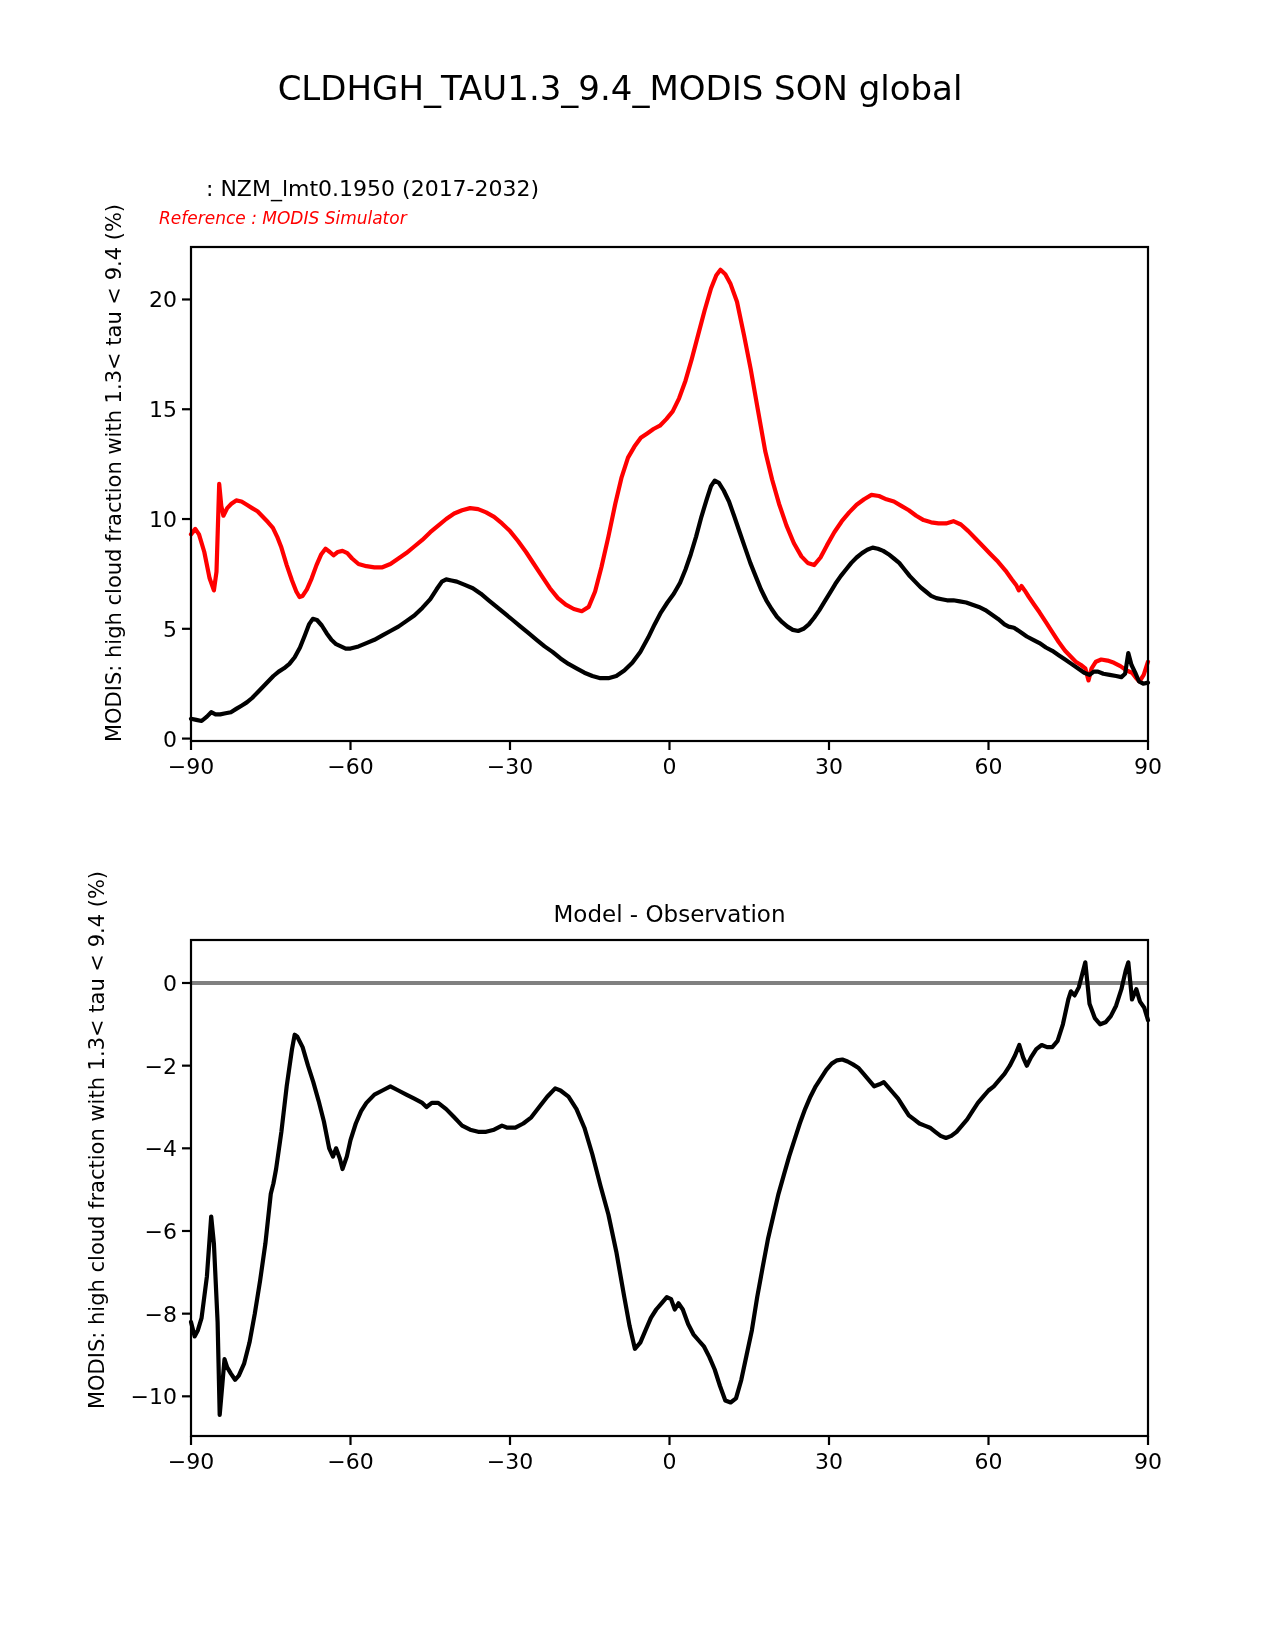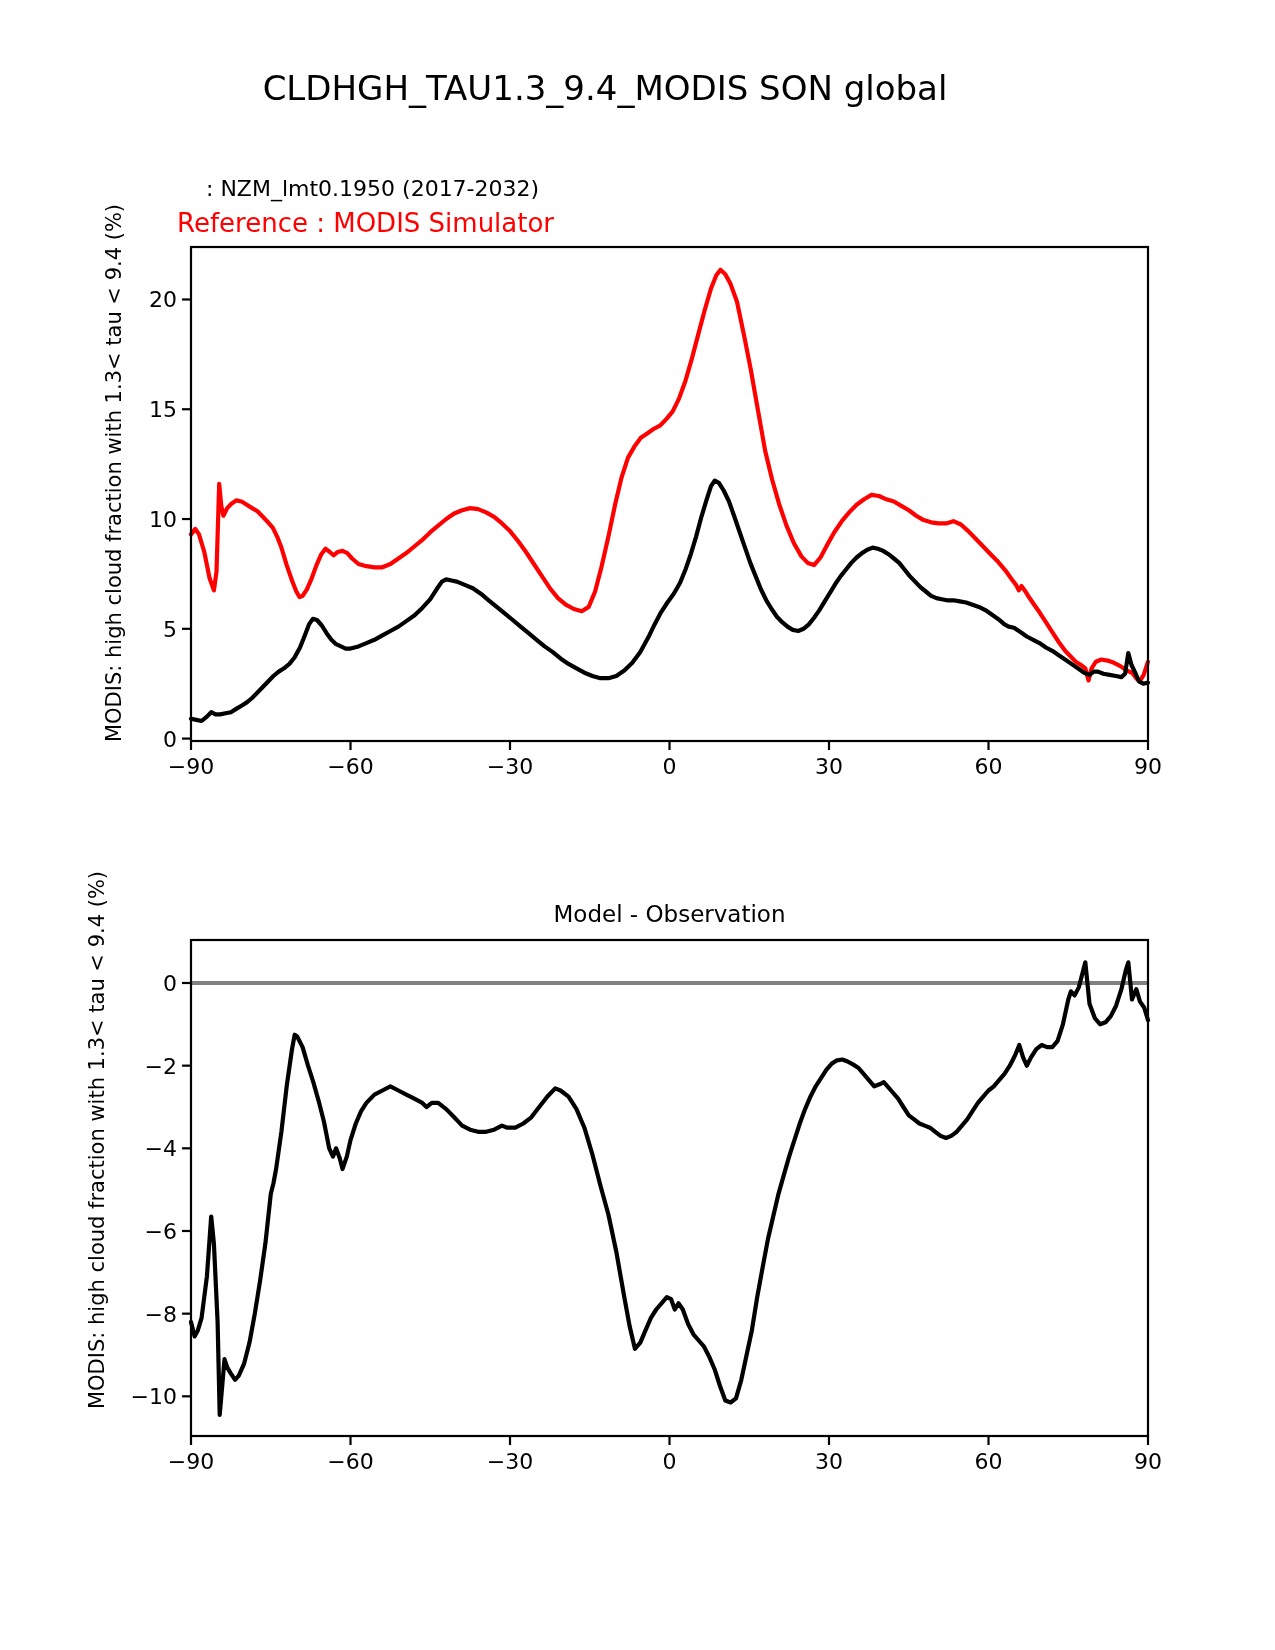--- a/index.html
+++ b/index.html
@@ -1,20 +1,20 @@
 <!DOCTYPE html>
 <html><head>
 <meta charset="utf-8">
 <style>
   html,body{margin:0;padding:0;background:#ffffff;}
   body{width:1275px;height:1650px;position:relative;font-family:"DejaVu Sans",sans-serif;color:#000;}
   .abs{position:absolute;white-space:pre;}
-  #main-title{left:605px;top:68px;transform:translateX(-50%);font-size:34px;}
+  #main-title{left:620px;top:68px;transform:translateX(-50%);font-size:34px;}
   #legend-model{left:199px;top:176px;font-size:22px;color:#000000;}
-  #legend-reference{left:177px;top:208px;font-size:26px;color:#ff0000;}
+  #legend-reference{left:159px;top:208px;font-size:17px;color:#ff0000;font-style:italic;}
   #charts{position:absolute;left:0;top:0;}
 </style>
 </head>
 <body>
 
 <div class="abs" id="main-title">CLDHGH_TAU1.3_9.4_MODIS SON global</div>
 <div class="abs" id="legend-model" style="color: rgb(0, 0, 0);"> : NZM_lmt0.1950 (2017-2032)</div>
 <div class="abs" id="legend-reference" style="color: rgb(255, 0, 0);">Reference : MODIS Simulator</div>
 
 <svg id="charts" width="1275" height="1650" viewBox="0 0 1275 1650" xmlns="http://www.w3.org/2000/svg">

